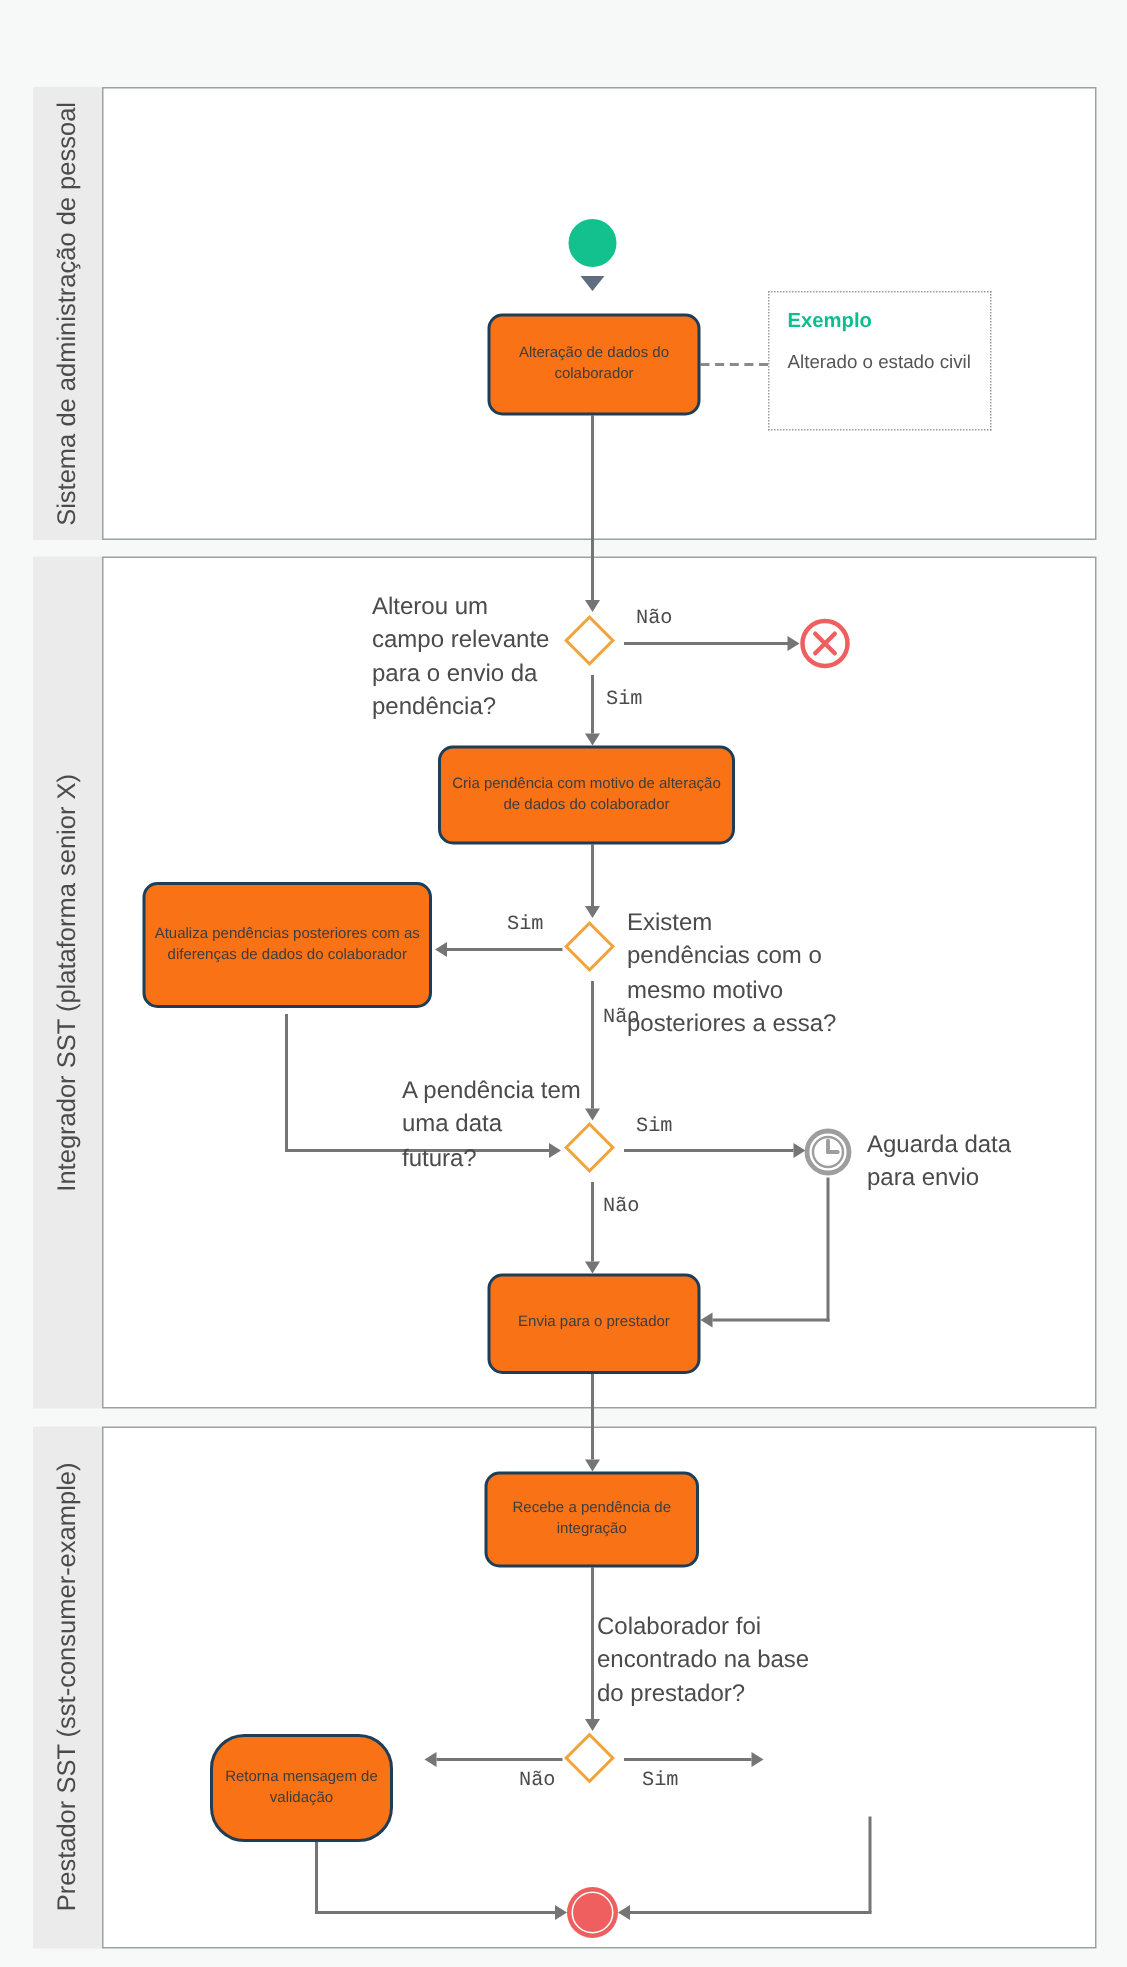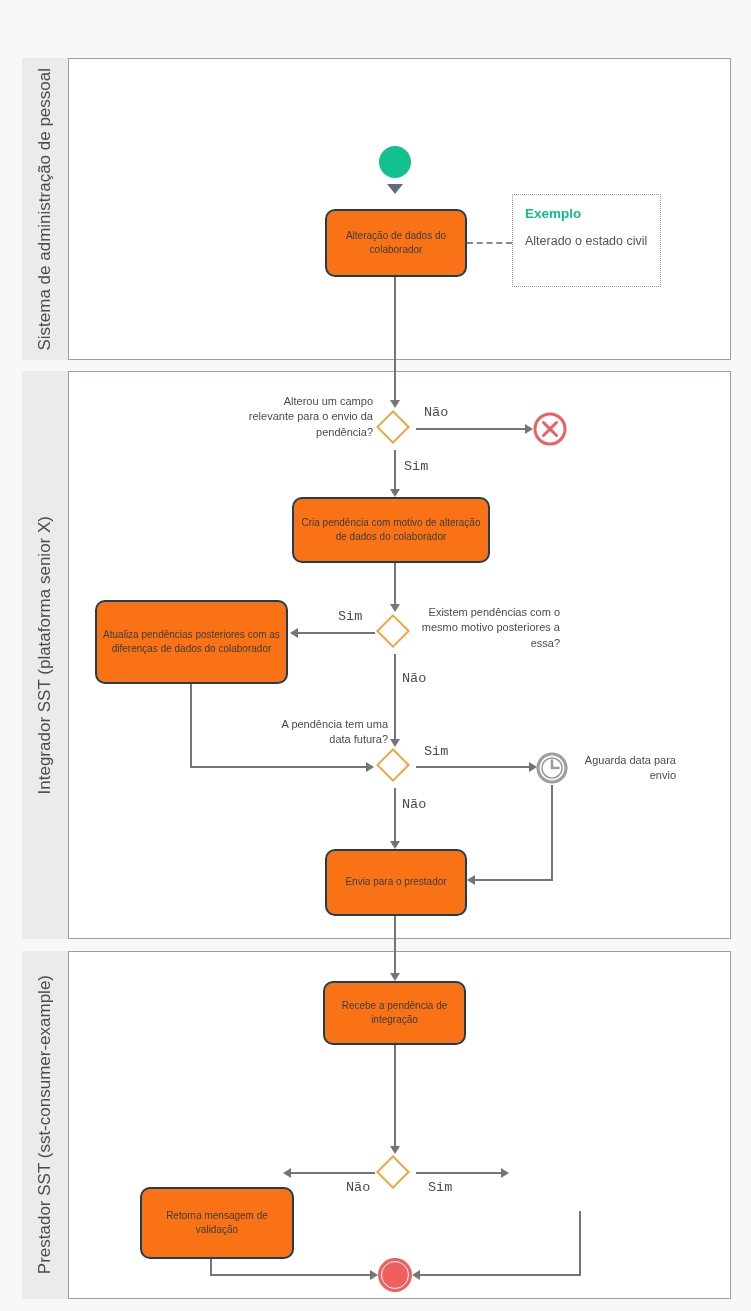--- a/index.html
+++ b/index.html
@@ -23,21 +23,21 @@
   .end-circle{width:34px;height:34px;border-radius:50%;background:var(--red);position:relative;}
   .end-circle .ring{position:absolute;inset:3px;border:1.5px solid #fff;border-radius:50%;}
   .vline,.hline{position:absolute;background:var(--line);z-index:1;}
   .vline{width:2px;} .hline{height:2px;}
   .arr{position:absolute;width:0;height:0;z-index:2;}
   .arr-down{border-left:5px solid transparent;border-right:5px solid transparent;border-top:8px solid var(--line);}
   .arr-right{border-top:5px solid transparent;border-bottom:5px solid transparent;border-left:8px solid var(--line);}
   .arr-left{border-top:5px solid transparent;border-bottom:5px solid transparent;border-right:8px solid var(--line);}
   .arr-slate{border-left:8px solid transparent;border-right:8px solid transparent;border-top:10px solid #5f6e7e;}
   .elabel{position:absolute;font-size:13.5px;color:var(--label);z-index:4;font-family:Liberation Mono, monospace;}
-  .dlabel{position:absolute;font-size:11px;color:var(--label);text-align:right;line-height:1.4;z-index:4;}
+  .dlabel{position:absolute;font-size:16px;color:var(--label);text-align:left;line-height:1.4;z-index:4;}
   .note{position:absolute;left:512px;top:194px;width:149px;height:93px;border:1.5px dotted #9a9a9a;background:#fff;padding:11px 12px;z-index:3;}
   .note-title{color:var(--accent);font-weight:700;font-size:13.5px;}
   .note-body{color:#555;font-size:12.5px;margin-top:13px;}
   .dashline{position:absolute;border-top:2px dashed #8a8a8a;height:0;z-index:1;}
 </style>
 </head>
 <body>
 
 <div id="stage">
 
@@ -144,33 +144,34 @@
       </div>
   </div>
 
   <div class="gateway" style="left:381px;top:415px;"></div>
   <div class="gateway" style="left:381px;top:619px;"></div>
   <div class="gateway" style="left:381px;top:753px;"></div>
   <div class="gateway" style="left:381px;top:1160px;"></div>
 
   <div class="task" style="left:325px;top:209px;width:142px;height:68px;">Alteração de dados do colaborador</div>
   <div class="task" style="left:292px;top:497px;width:198px;height:66px;">Cria pendência com motivo de alteração de dados do colaborador</div>
-  <div class="task" style="left:95px;top:600px;width:193px;height:84px;">Atualiza pendências posteriores com as diferenças de dados do colaborador</div>
+  <div class="task" style="left:95px;top:588px;width:193px;height:84px;">Atualiza pendências posteriores com as diferenças de dados do colaborador</div>
   <div class="task" style="left:325px;top:849px;width:142px;height:67px;">Envia para o prestador</div>
   <div class="task" style="left:323px;top:981px;width:143px;height:64px;">Recebe a pendência de integração</div>
-  <div class="task" style="left:140px;top:1187px;width:154px;height:72px;">Retorna mensagem de validação</div>
+  <div class="task" style="left:140px;top:1156px;width:122px;height:72px;border-radius:23px;">Retorna mensagem de validação</div>
 
   <div class="note">
     <div class="note-title">Exemplo</div>
     <div class="note-body">Alterado o estado civil</div>
   </div>
 
   <div class="dlabel" style="left:248px;top:394px;width:125px;">Alterou um campo relevante para o envio da pendência?</div>
   <div class="dlabel" style="left:418px;top:605px;width:142px;">Existem pendências com o mesmo motivo posteriores a essa?</div>
   <div class="dlabel" style="left:268px;top:717px;width:120px;">A pendência tem uma data futura?</div>
+  <div class="dlabel" style="left:398px;top:1074px;width:142px;">Colaborador foi encontrado na base do prestador?</div>
   <div class="dlabel" style="left:578px;top:753px;width:98px;">Aguarda data para envio</div>
 
   <div class="elabel" style="left:424px;top:405px;">Não</div>
   <div class="elabel" style="left:404px;top:459px;">Sim</div>
   <div class="elabel" style="left:338px;top:609px;">Sim</div>
   <div class="elabel" style="left:402px;top:671px;">Não</div>
   <div class="elabel" style="left:424px;top:744px;">Sim</div>
   <div class="elabel" style="left:402px;top:797px;">Não</div>
   <div class="elabel" style="left:346px;top:1180px;">Não</div>
   <div class="elabel" style="left:428px;top:1180px;">Sim</div>

